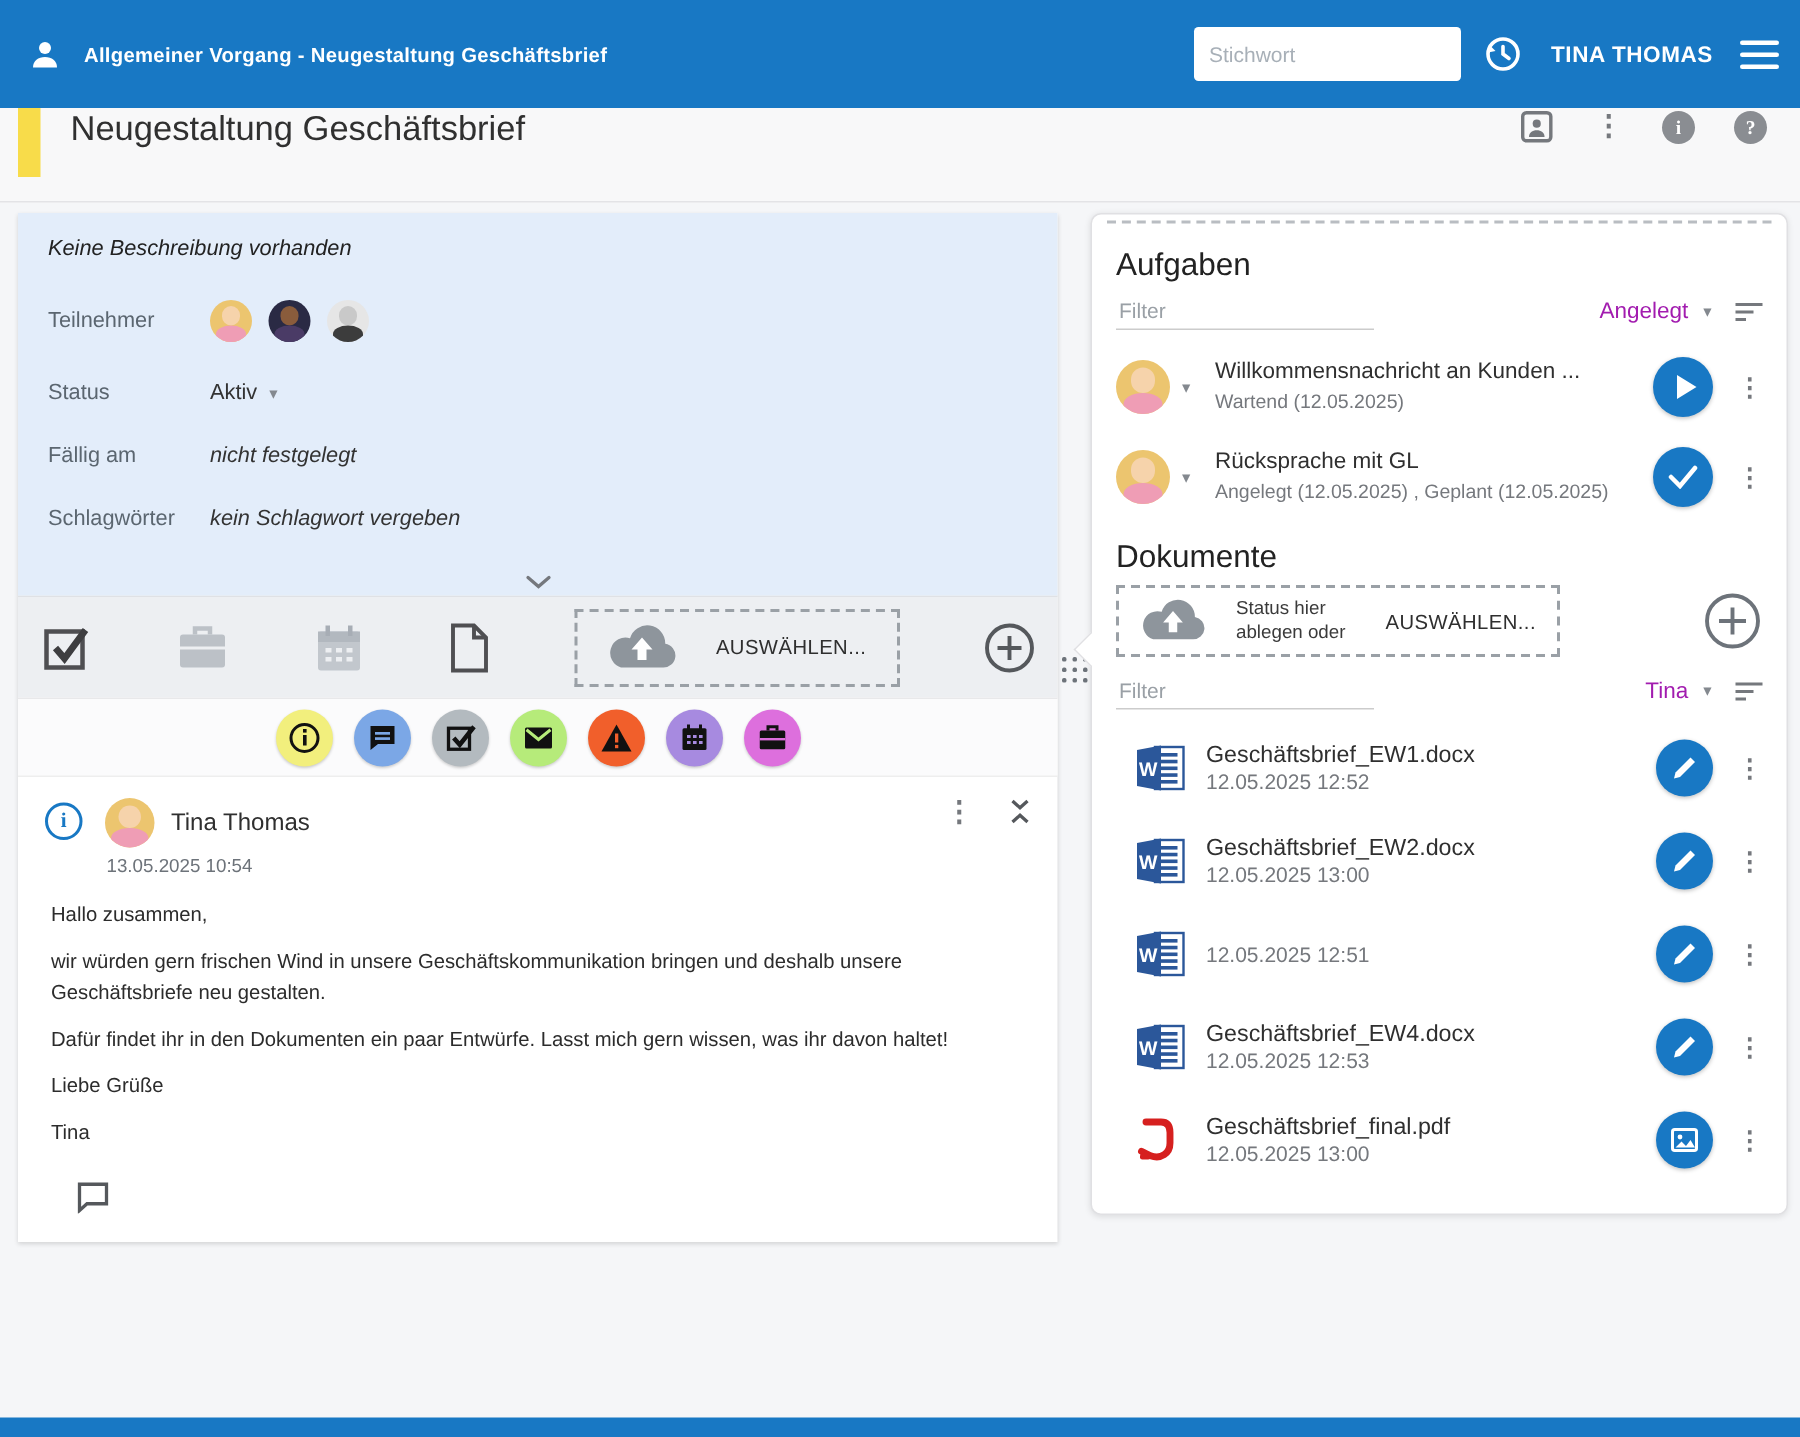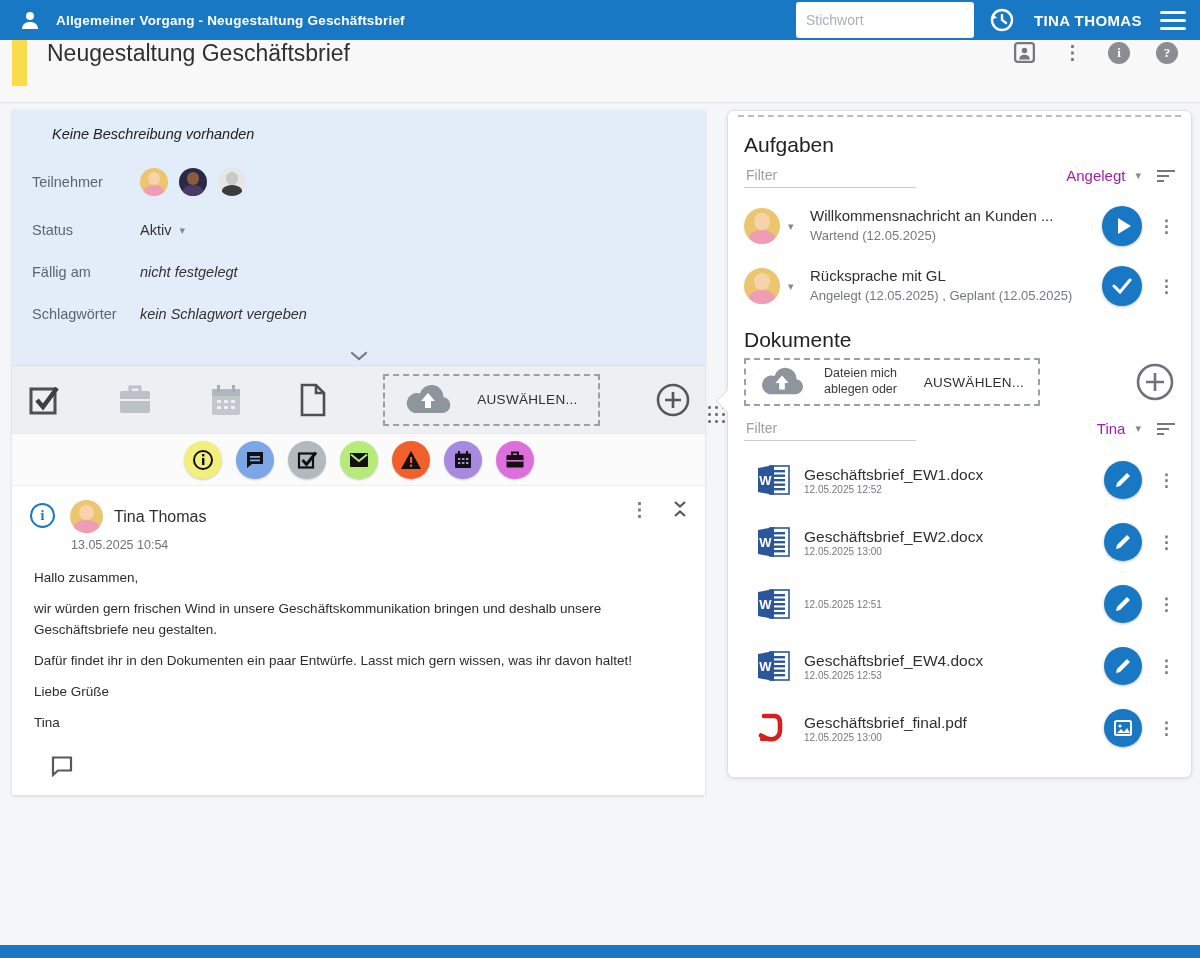--- a/index.html
+++ b/index.html
@@ -1,20 +1,20 @@
 <!DOCTYPE html>
 <html><head>
 <meta charset="utf-8">
 <style>
   * { margin:0; padding:0; box-sizing:border-box; }
   html,body { width:1200px; height:958px; }
   body { font-family:"Liberation Sans", sans-serif; background:#f5f6f8; position:relative; overflow:hidden; color:#2f2f2f; }
 
   
-  .topbar { height:40px; background:#1878c4; display:flex; align-items:center; padding:0 14px 0 18px; gap:14px; }
+  .topbar { height:72px; background:#1878c4; display:flex; align-items:center; padding:0 14px 0 18px; gap:14px; }
   .topbar-title { color:#fff; font-size:13.5px; font-weight:bold; letter-spacing:.2px; flex:0 0 auto; }
   .tb-spacer { flex:1; }
   .tb-search { width:178px; height:36px; border:none; border-radius:3px; padding:0 10px; font-size:14px; color:#333; outline:none; background:#fff; }
   .tb-search::placeholder { color:#a8b0b8; }
   .tb-user { color:#fff; font-size:15px; font-weight:bold; letter-spacing:.4px; margin:0 4px; }
   .hamburger { width:26px; display:flex; flex-direction:column; gap:5px; cursor:pointer; }
   .hamburger span { height:3px; background:#fff; border-radius:2px; }
   .icon-btn { background:none; border:none; cursor:pointer; display:flex; align-items:center; justify-content:center; }
 
   
@@ -23,21 +23,21 @@
   .pagehead h1 { font-size:23px; font-weight:500; color:#303030; flex:1; margin-left:10px; }
   .ph-icons { display:flex; align-items:center; gap:26px; }
   .circle-glyph { width:22px; height:22px; border-radius:50%; background:#8a8d92; color:#fff; font-size:13px; font-weight:bold; display:flex; align-items:center; justify-content:center; font-family:"Liberation Serif",serif; }
   .kebab { color:#75787d; font-size:19px; line-height:1; letter-spacing:0; font-weight:bold; background:none; border:none; cursor:pointer; }
 
   
   .main { position:relative; padding:7px 8px 0 12px; display:flex; align-items:flex-start; }
   .left-card { width:693px; background:#fff; box-shadow:0 1px 3px rgba(0,0,0,.14); }
 
   .info-sec { background:#e3edfa; padding:16px 20px 10px; position:relative; height:255px; }
-  .desc { font-style:italic; font-size:14.5px; color:#222;margin-left:20px; }
+  .desc { font-style:italic; font-size:14.5px; color:#222; }
   .frow { display:flex; align-items:center; margin-top:26px; }
   .frow .flabel { width:108px; color:#5b6670; font-size:14.5px; flex:0 0 auto; }
   .fval { font-size:14.5px; color:#333; }
   .fval.it { font-style:italic; }
   .avatars { display:flex; gap:11px; align-items:center; }
   .avatar { width:28px; height:28px; border-radius:50%; position:relative; overflow:hidden; flex:0 0 auto; }
   .avatar .face { position:absolute; width:46%; height:46%; border-radius:50%; left:27%; top:14%; }
   .avatar .bust { position:absolute; width:74%; height:42%; border-radius:50% 50% 0 0; left:13%; bottom:-2%; }
   .av-tina { background:#ecc56f; } .av-tina .face{ background:#f6d3ab; } .av-tina .bust{ background:#ef9db5; }
   .av-man { background:#2a2a44; } .av-man .face{ background:#8a5c3c; } .av-man .bust{ background:#4a3b66; }
@@ -96,21 +96,21 @@
   .dropzone { border:2px dashed #9aa0a6; display:flex; align-items:center; gap:20px; padding:6px 14px; height:48px; width:296px; cursor:pointer; }
   .dz-txt { font-size:12.5px; color:#3a3a3a; line-height:1.25; width:104px; }
   .dz-choose { font-size:13.5px; color:#2f2f2f; letter-spacing:.3px; }
   .dz-row { display:flex; align-items:center; margin:2px 2px 10px; }
   .dz-row .spacer { flex:1; }
 
   .drow { display:flex; align-items:center; padding:12px 2px; }
   .drow .ficon { width:60px; flex:0 0 auto; display:flex; justify-content:flex-start; padding-left:12px; }
   .drow .txt { flex:1; }
   .drow .t1 { font-size:15.5px; color:#2f2f2f; }
-  .drow .t2 { font-size:10px; color:#75787d; margin-top:0; }
+  .drow .t2 { font-size:14px; color:#75787d; margin-top:0; }
   .drow .act-circle { width:38px; height:38px; }
   .drow .kebab { margin-left:16px; font-size:17px; }
 
   .bottom-strip { position:absolute; left:0; right:0; bottom:0; height:13px; background:#1878c4; }
 
   .play-tri { width:0; height:0; border-left:13px solid #fff; border-top:8px solid transparent; border-bottom:8px solid transparent; margin-left:4px; }
   svg { display:block; }
 </style>
 </head>
 <body>
@@ -425,21 +425,21 @@
     <h2 class="sec-title">Dokumente</h2>
 
     <div class="dz-row">
       <div class="dropzone">
         <span>
           <svg width="44" height="32" viewBox="0 0 46 34">
               <path d="M37 30 a8 8 0 0 0 1.5-15.9 A12 12 0 0 0 15 10.5 A9.5 9.5 0 0 0 9 30 z" fill="#8e959c"></path>
               <path d="M23 10 l7 8 h-4 v7 h-6 v-7 h-4 z" fill="#fff"></path>
             </svg>
         </span>
-        <span class="dz-txt">Dateien mich ablegen oder</span>
+        <span class="dz-txt">Status hier ablegen oder</span>
         <span class="dz-choose">AUSWÄHLEN...</span>
       </div>
       <span class="spacer"></span>
       <button class="icon-btn">
         <svg width="40" height="40" viewBox="0 0 40 40">
             <circle cx="20" cy="20" r="17" fill="none" stroke="#6d737a" stroke-width="2.6"></circle>
             <path d="M20 11 v18 M11 20 h18" stroke="#6d737a" stroke-width="2.6"></path>
           </svg>
       </button>
     </div>

